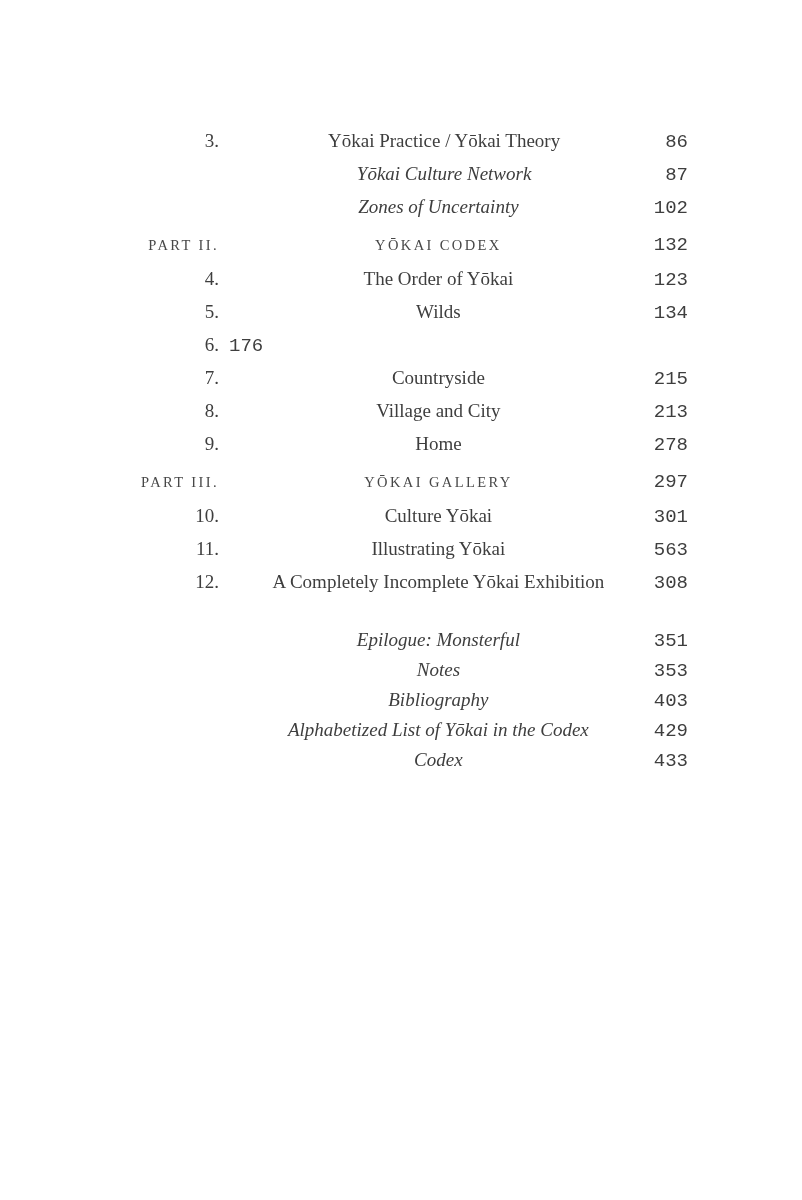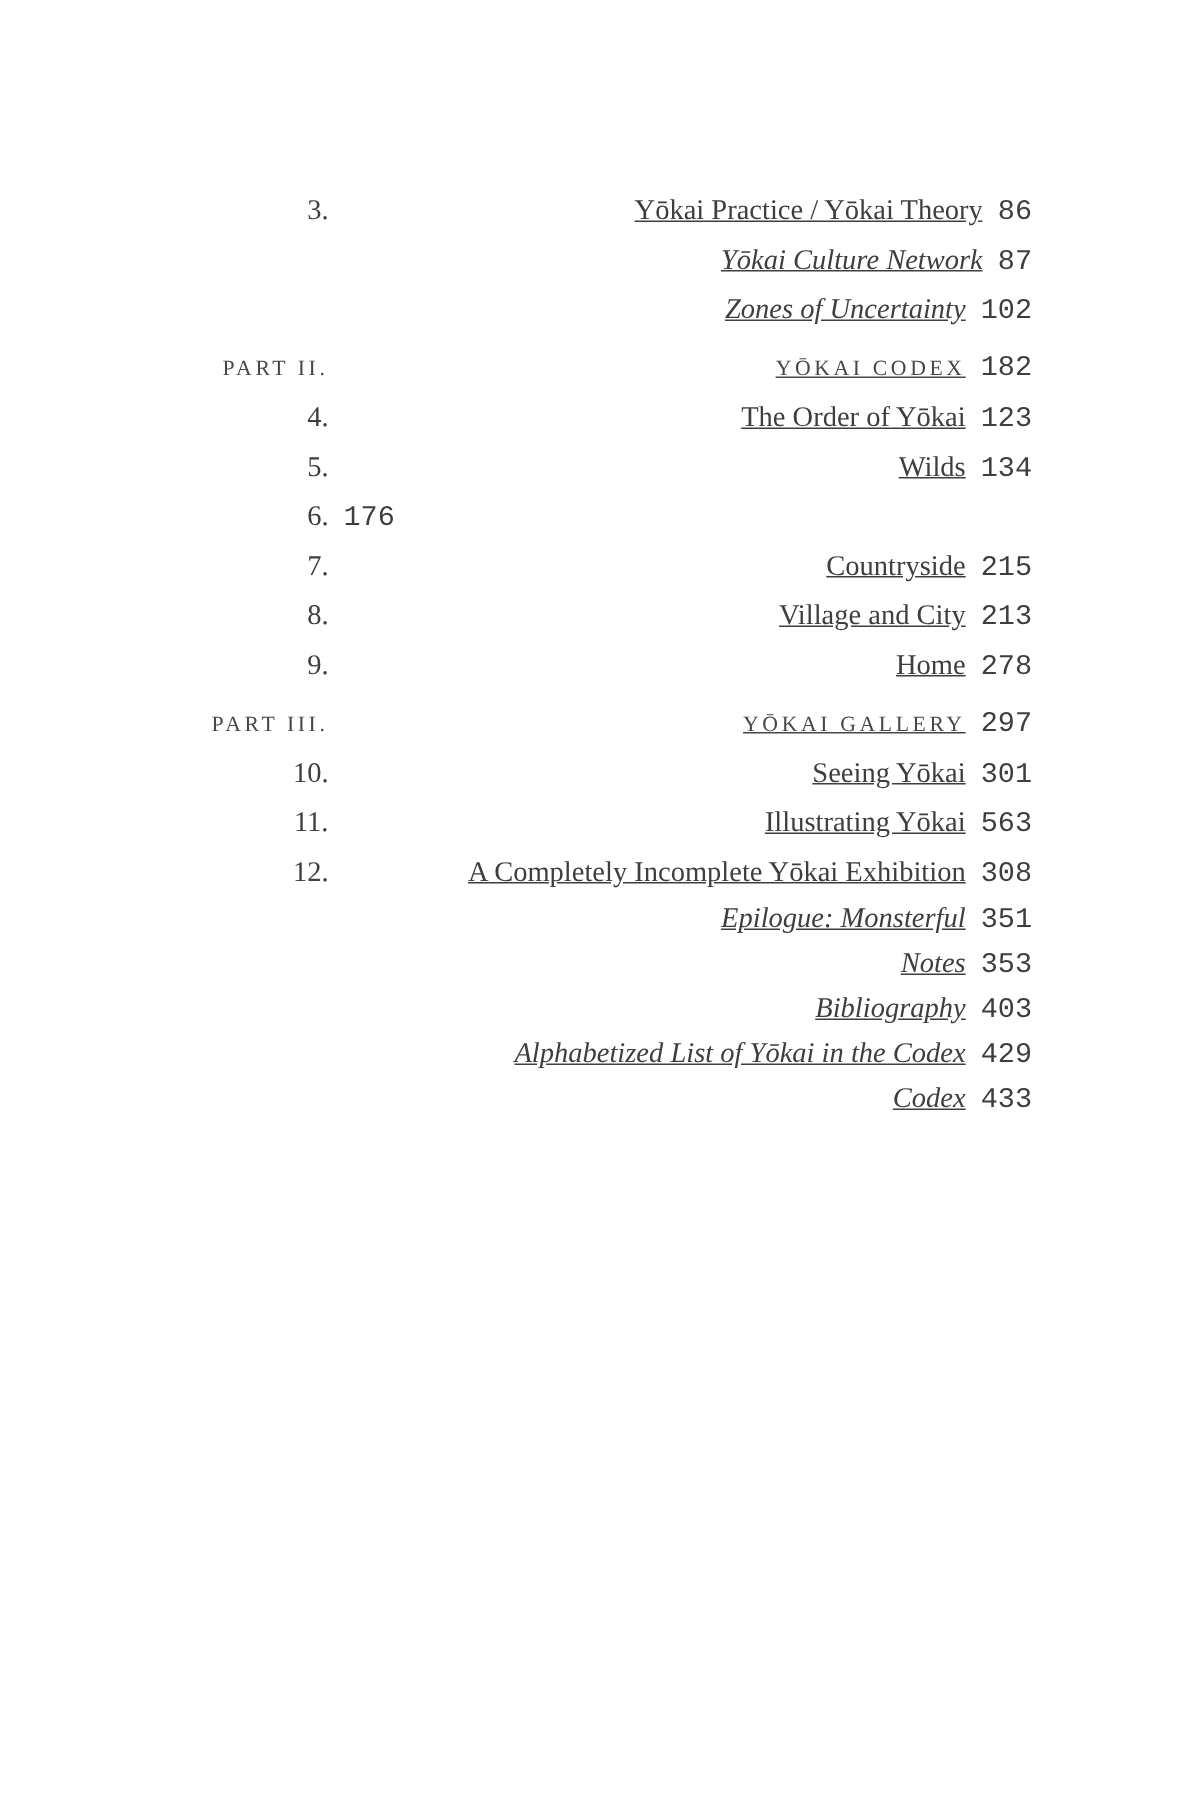--- a/index.html
+++ b/index.html
@@ -32,23 +32,22 @@
     white-space: nowrap;
   }
   .col-label {
     flex: none;
     width: 84px;
     text-align: right;
   }
   .col-title {
     flex: 1 1 auto;
     margin-left: 14px;
-    text-align: right;
+    text-align: center;
     overflow: hidden;
-    text-decoration: underline;
   }
   .col-page {
     flex: none;
     text-align: right;
     margin-left: 10px;
     font-family: Liberation Mono, monospace;
   }
   
   .row.part {
     margin-top: 6px;
@@ -62,20 +61,21 @@
   
   .row.italic .col-title {
     font-style: italic;
   }
   
   .row.back {
     height: 30px;
     line-height: 30px;
   }
   .row.back-first {
+    margin-top: 27px;
   }
 </style>
 </head>
 <body>
 
 <div class="page">
   <div class="toc">
 
     <div class="row chapter">
       <span class="col-label">3.</span>
@@ -91,21 +91,21 @@
 
     <div class="row italic">
       <span class="col-label"></span>
       <span class="col-title">Zones of Uncertainty</span>
       <span class="col-page">102</span>
     </div>
 
     <div class="row part">
       <span class="col-label">PART II.</span>
       <span class="col-title">YŌKAI CODEX</span>
-      <span class="col-page">182</span>
+      <span class="col-page">132</span>
     </div>
 
     <div class="row chapter">
       <span class="col-label">4.</span>
       <span class="col-title">The Order of Yōkai</span>
       <span class="col-page">123</span>
     </div>
 
     <div class="row chapter">
       <span class="col-label">5.</span>
@@ -137,21 +137,21 @@
     </div>
 
     <div class="row part">
       <span class="col-label">PART III.</span>
       <span class="col-title">YŌKAI GALLERY</span>
       <span class="col-page">297</span>
     </div>
 
     <div class="row chapter">
       <span class="col-label">10.</span>
-      <span class="col-title">Seeing Yōkai</span>
+      <span class="col-title">Culture Yōkai</span>
       <span class="col-page">301</span>
     </div>
 
     <div class="row chapter">
       <span class="col-label">11.</span>
       <span class="col-title">Illustrating Yōkai</span>
       <span class="col-page">563</span>
     </div>
 
     <div class="row chapter">

